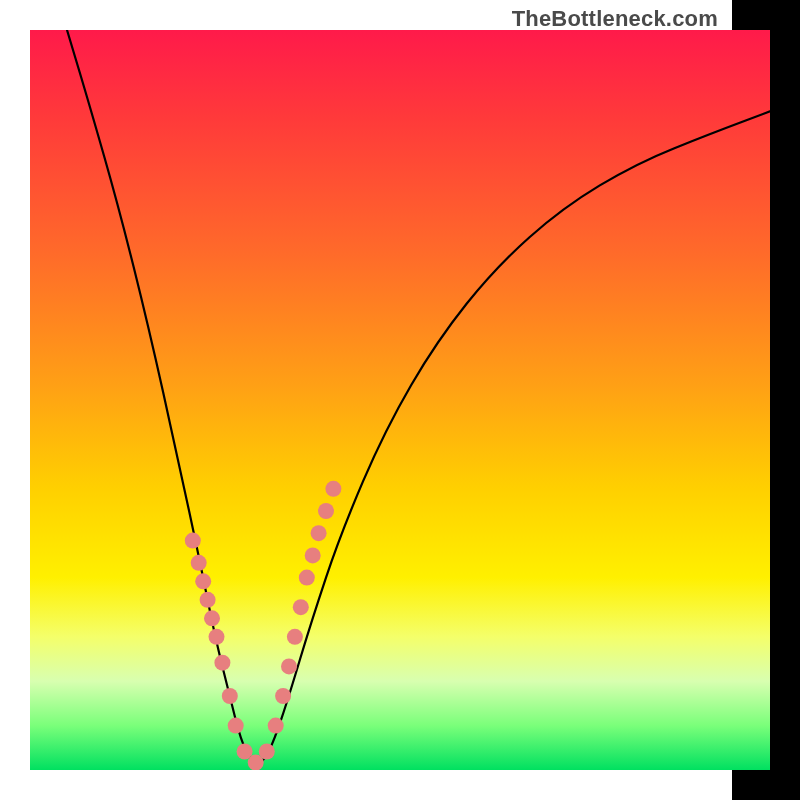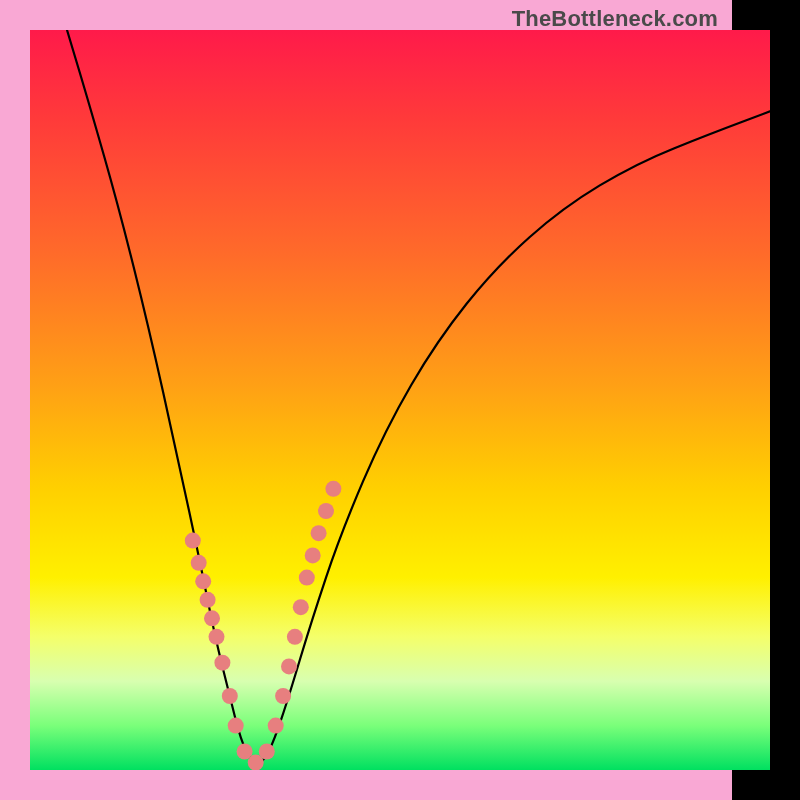--- a/index.html
+++ b/index.html
@@ -1,21 +1,21 @@
 <!DOCTYPE html>
 <html><head>
 <meta charset="utf-8">
 <style>
   * { margin: 0; padding: 0; box-sizing: border-box; }
   html, body { width: 800px; height: 800px; overflow: hidden; background: #000; }
   .frame {
     position: relative;
     width: 732px;
     height: 800px;
-    background: #f9a8d4;
+    background: #ffffff;
   }
   .plot-area {
     position: absolute;
     left: 30px;
     top: 30px;
     width: 740px;
     height: 740px;
     background: linear-gradient(to bottom,
       #ff1a4a 0%,
       #ff3a3a 12%,

